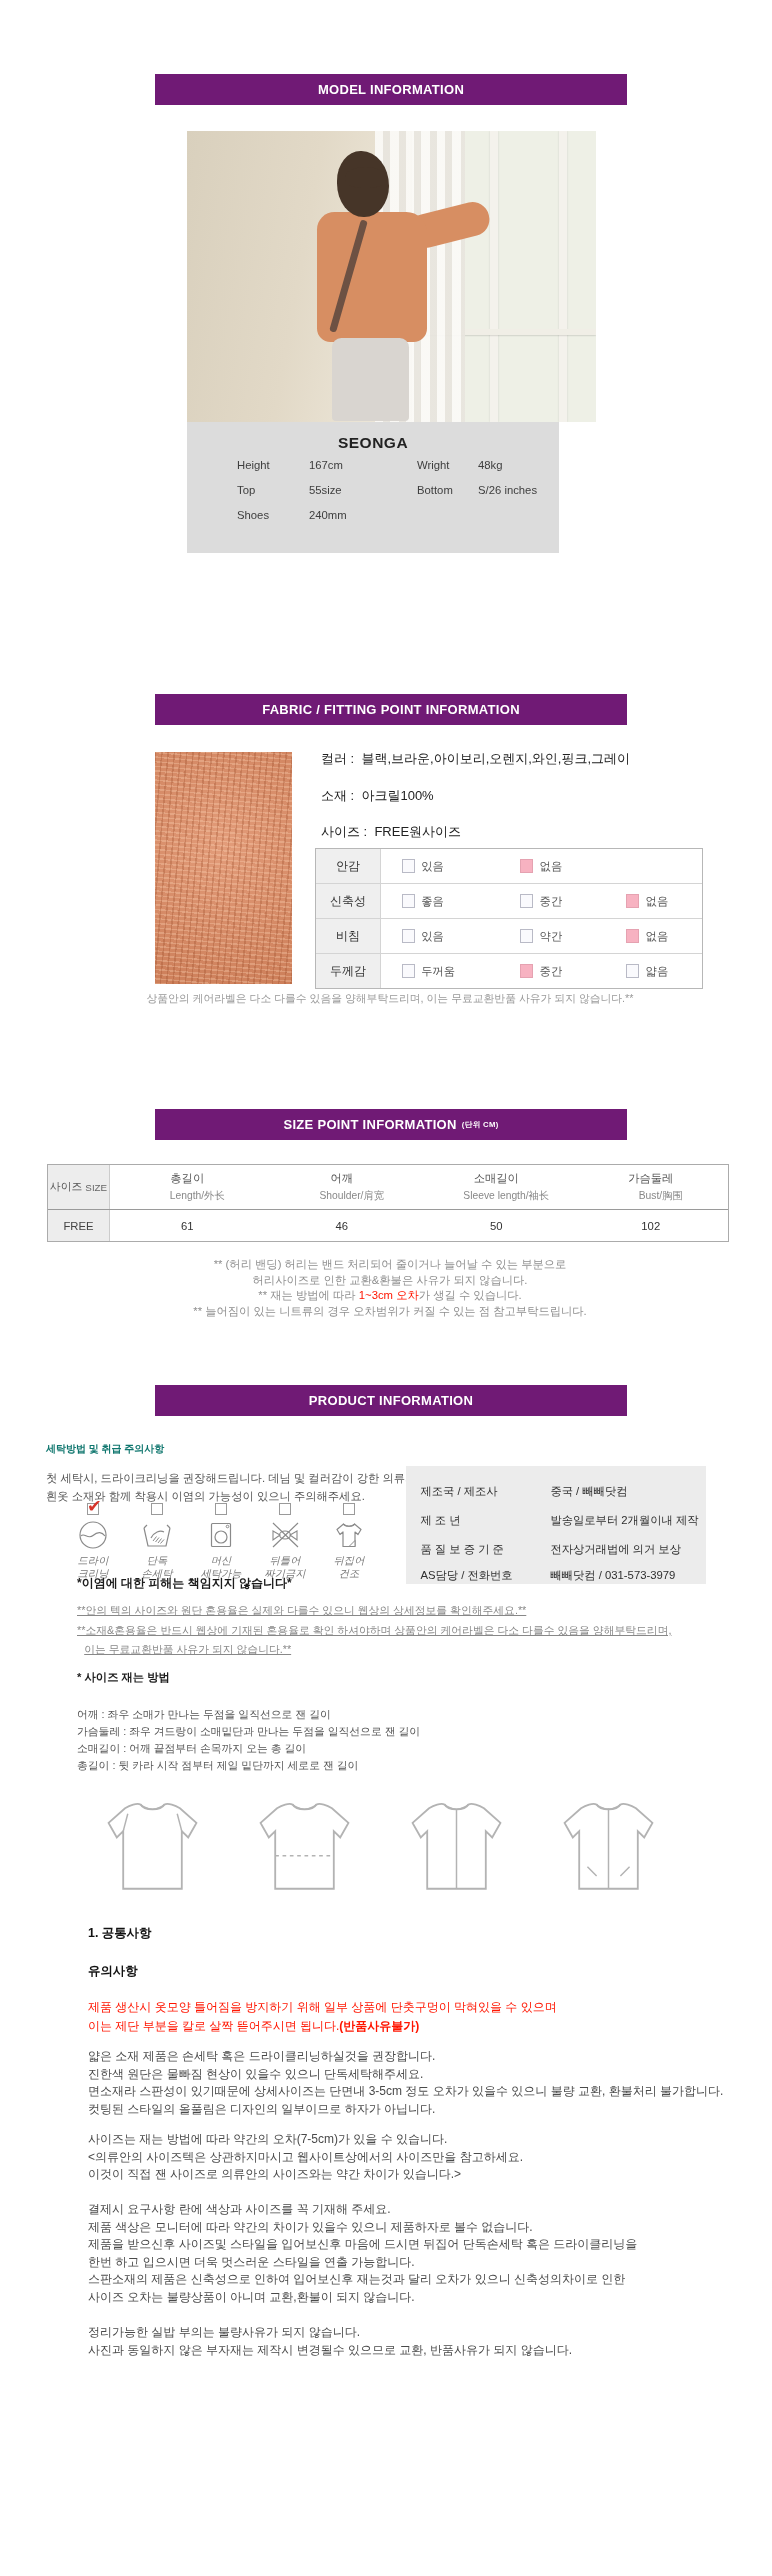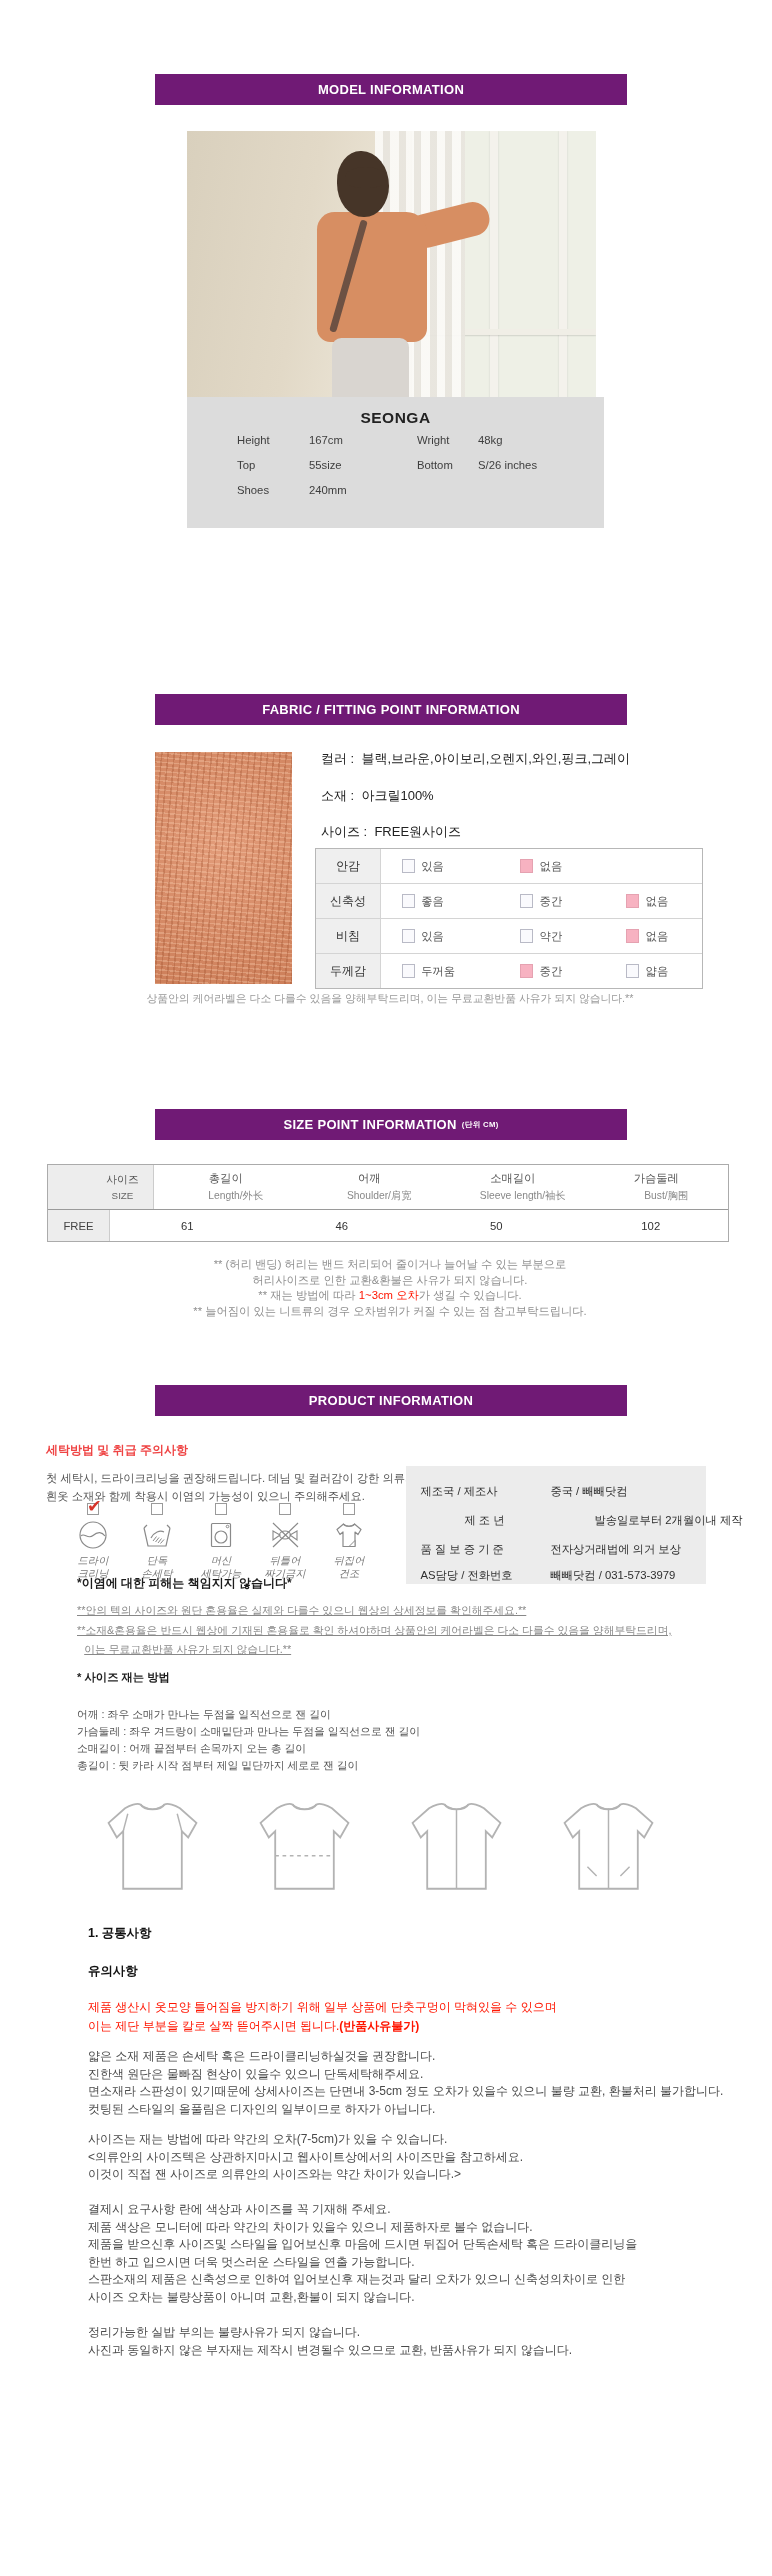--- a/index.html
+++ b/index.html
@@ -24,21 +24,21 @@
   .photo .curtain{position:absolute;left:46%;top:0;width:22%;height:100%;opacity:.92;
         background:repeating-linear-gradient(90deg,#fbfaf7 0 8.2px,#e8e5de 8.2px 15.5px);}
   .photo .hair{position:absolute;left:150px;top:19.6px;width:52px;height:66px;background:#463528;border-radius:46% 54% 48% 52%;}
   .photo .face{position:absolute;left:164px;top:47px;width:29px;height:33px;background:#ecc7a6;border-radius:50%;}
   .photo .fringe{position:absolute;left:158px;top:36px;width:41px;height:20.6px;background:#463528;border-radius:50% 50% 40% 40%;}
   .photo .sweater{position:absolute;left:130px;top:81px;width:110px;height:130px;background:#d78e62;border-radius:17.5px 20.6px 13.4px 13.4px;}
   .photo .arm{position:absolute;left:221px;top:77px;width:82px;height:34px;background:#d78e62;border-radius:16.5px;transform:rotate(-14deg);}
   .photo .strap{position:absolute;left:158px;top:87px;width:6.7px;height:116px;background:#6d5143;transform:rotate(16deg);border-radius:3.1px;}
   .photo .pants{position:absolute;left:145px;top:207px;width:77px;height:83px;background:#d9d5d0;border-radius:9.3px 9.3px 4.1px 4.1px;}
   
-  .model-box{position:absolute;left:187px;top:397px;width:417px;height:131px;background:#dcdcdc;}
+  .model-box{position:absolute;left:187px;top:422px;width:372px;height:131px;background:#dcdcdc;}
   .model-box .mname{position:absolute;left:0;top:12.4px;width:100%;text-align:center;
         font-size:15.5px;font-weight:bold;color:#222;letter-spacing:0.5px;}
   .stat{position:absolute;font-size:11.3px;color:#3e3e3e;white-space:nowrap;}
   
   .swatch{position:absolute;left:155px;top:752px;width:137px;height:232px;background-color:#df8f68;
      background-image:
        repeating-linear-gradient(95deg,rgba(150,70,35,.28) 0 1.5px,rgba(255,255,255,0) 1.5px 6.2px),
        repeating-linear-gradient(5deg,rgba(255,216,186,.30) 0 1.5px,rgba(255,255,255,0) 1.5px 4.6px),
        radial-gradient(circle at 50% 40%,rgba(255,255,255,.12),rgba(120,50,20,.18));}
   .fab-line{position:absolute;left:321px;font-size:13px;color:#222;white-space:nowrap;}
@@ -53,31 +53,31 @@
        font-size:11.3px;color:#555;white-space:nowrap;}
   .opt-box{width:13.4px;height:13.4px;border:0.5px solid #b9bac6;background:#fafafd;box-sizing:border-box;}
   .opt-box.sel{background:#f7b2c1;border-color:#e5a2b1;}
   .o1{left:20.6px;} .o2{left:139px;} .o3{left:245px;}
   .note-center{position:absolute;left:77px;width:626px;text-align:center;color:#999;
        font-size:10.8px;line-height:17.5px;white-space:nowrap;}
   
   .size-table{position:absolute;left:47px;top:1164px;width:682px;border:1px solid #ababab;box-sizing:border-box;}
   .st-head{display:flex;height:44px;border-bottom:1.5px solid #9a9a9a;}
   .st-body{display:flex;height:31px;}
-  .st-corner{width:61px;background:#ededed;border-right:0.5px solid #ccc;display:flex;flex-direction:column;
-       align-items:center;justify-content:center;gap:3.1px;padding-left:44px;}
+  .st-corner{width:61px;background:#ededed;border-right:0.5px solid #ccc;display:flex;flex-direction:row;
+       align-items:center;justify-content:center;gap:3.1px;}
   .st-corner .ko{font-size:10.8px;color:#555;} .st-corner .en{font-size:9.8px;color:#666;}
   .st-col{flex:1;display:flex;flex-direction:column;align-items:center;justify-content:center;gap:3.1px;}
   .st-col .ko{font-size:11.3px;color:#555;} .st-col .en{font-size:10.3px;color:#888;margin-left:20px;}
   .st-label{width:61px;background:#ededed;border-right:0.5px solid #ccc;display:flex;align-items:center;
        justify-content:center;font-size:11.3px;color:#444;}
   .st-val{flex:1;display:flex;align-items:center;justify-content:center;font-size:11.3px;color:#333;}
   .red{color:#ff1500;}
   
-  .care-title{position:absolute;left:46px;top:1442px;font-size:12px;font-weight:bold;color:#ef4444;text-align:center;}
+  .care-title{position:absolute;left:46px;top:1442px;font-size:10px;font-weight:bold;color:#0f766e;text-align:center;}
   .care-intro{position:absolute;left:46px;top:1469px;font-size:11.3px;color:#555;line-height:18px;white-space:nowrap;}
   .icon-row{position:absolute;left:61px;top:1503px;display:flex;}
   .icon-item{width:64px;display:flex;flex-direction:column;align-items:center;}
   .cbx{position:relative;width:9.8px;height:9.8px;border:1px solid #9a9a9a;background:#fff;margin-bottom:4.1px;}
   .cbx .chk{position:absolute;left:-1px;top:-8.2px;color:#d7342a;font-size:17.5px;font-weight:bold;}
   .icon-item svg{display:block;}
   .icon-lbl{margin-top:3.1px;text-align:center;font-size:10.3px;color:#777;line-height:13px;font-style:italic;}
   .care-note-b{position:absolute;left:77px;top:1575px;font-size:12px;font-weight:bold;color:#1c1c1c;}
   .care-notes{position:absolute;left:77px;top:1601px;font-size:10.8px;color:#888;line-height:19.6px;white-space:nowrap;text-decoration:underline;}
   .care-notes .ind{padding-left:7.2px;}
@@ -358,21 +358,21 @@
     <div>가슴둘레 : 좌우 겨드랑이 소매밑단과 만나는 두점을 일직선으로 잰 길이</div>
     <div>소매길이 : 어깨 끝점부터 손목까지 오는 총 길이</div>
     <div>총길이 : 뒷 카라 시작 점부터 제일 밑단까지 세로로 잰 길이</div>
   </div>
 
   <div class="maker-box">
     <div class="maker-row" style="left:14.4px;top:17.5px;">
       <span>제조국 / 제조사</span>
       <span class="mv">중국 / 빼빼닷컴</span>
     </div>
-    <div class="maker-row" style="left:14.4px;top:47px;margin-left:44px;">
+    <div class="maker-row" style="left:14.4px;top:47px;">
       <span>제      조      년</span>
       <span class="mv">발송일로부터 2개월이내 제작</span>
     </div>
     <div class="maker-row" style="left:14.4px;top:76px;">
       <span>품 질 보 증 기 준</span>
       <span class="mv">전자상거래법에 의거 보상</span>
     </div>
     <div class="maker-row" style="left:14.4px;top:102px;">
       <span>AS담당 / 전화번호</span>
       <span class="mv">빼빼닷컴 / 031-573-3979</span>

